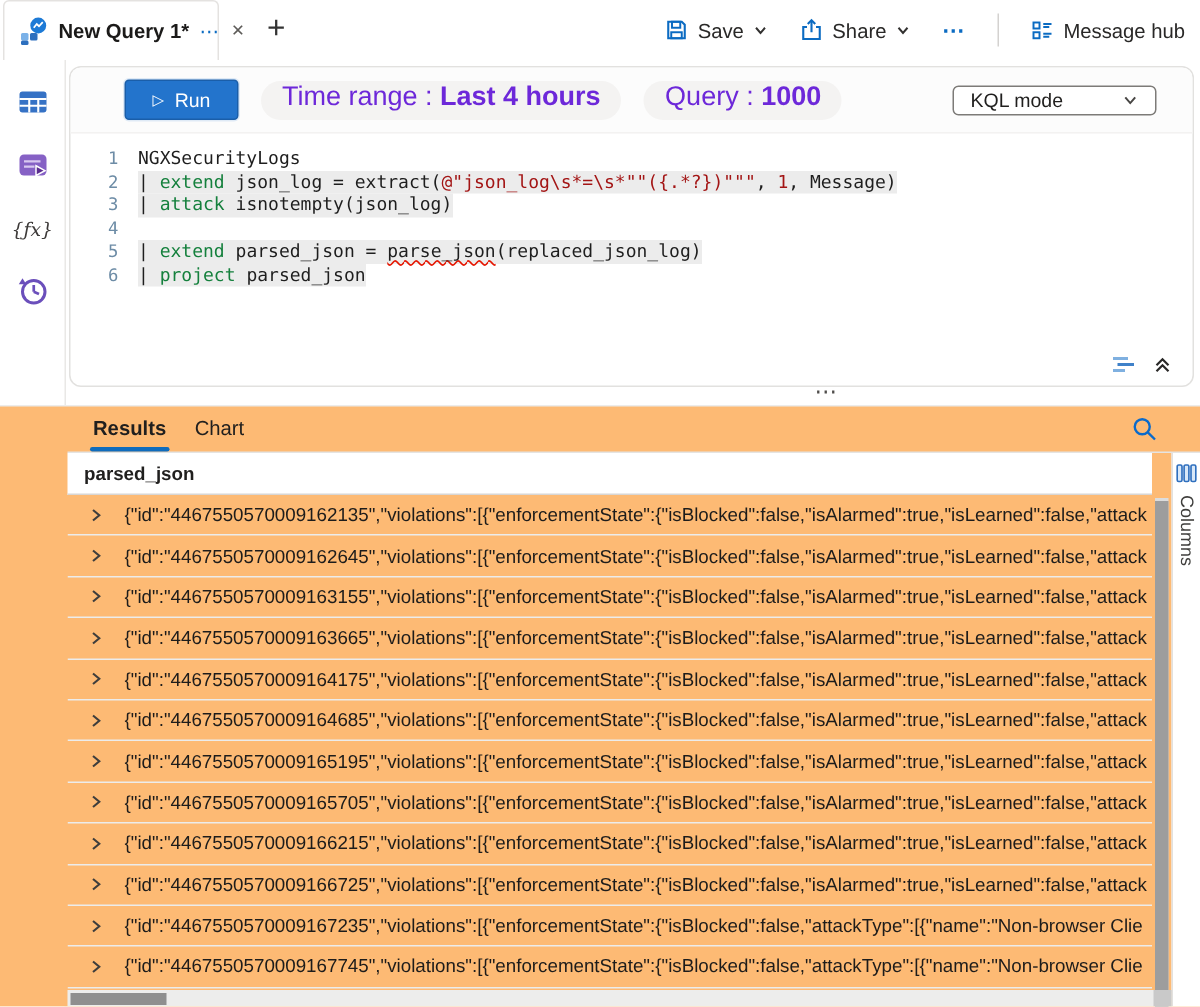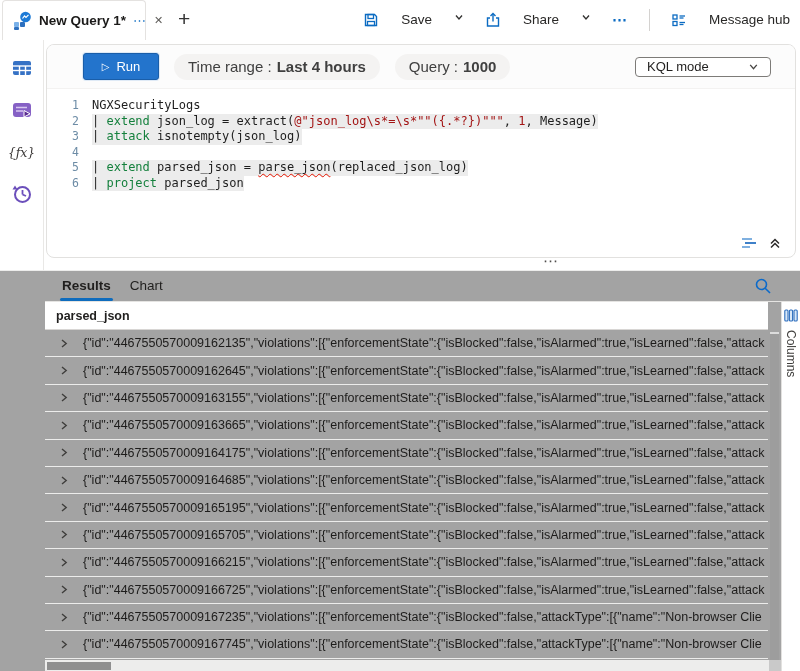--- a/index.html
+++ b/index.html
@@ -9,61 +9,61 @@
   
   .topbar { position:absolute; left:0; top:0; width:800px; height:40px; background:#fff; }
   .doc-tab { position:absolute; left:2px; top:0; width:144px; height:40px; background:#fff;
     border:1px solid #e4e2e0; border-bottom:none; border-radius:4px 4px 0 0;
     display:flex; align-items:center; padding-left:9px; }
   .doc-tab .title { font-weight:bold; font-size:13.5px; margin-left:7px; color:#1b1a19; white-space:nowrap; }
   .tab-more { color:#0b6bc2; font-size:13px; margin-left:7px; letter-spacing:1px; cursor:pointer; }
   .tab-close { color:#5d5b58; font-size:11px; margin-left:7px; cursor:pointer; }
   .new-tab { position:absolute; left:178px; top:7px; font-size:21px; font-weight:300; color:#333; cursor:pointer; line-height:24px; }
   .top-actions { position:absolute; right:10px; top:0; height:40px; display:flex; align-items:center; gap:21px; }
-  .tb-btn { display:flex; gap:22px; font-size:13.5px; color:#292827; cursor:pointer; white-space:nowrap; }
+  .tb-btn { display:flex; align-items:center; gap:6px; font-size:13.5px; color:#292827; cursor:pointer; white-space:nowrap; }
   .tb-more { color:#0b6bc2; font-size:15px; font-weight:bold; letter-spacing:1px; cursor:pointer; }
   .v-div { width:1px; height:22px; background:#d4d2d0; }
 
   
   .leftrail { position:absolute; left:0; top:40px; width:44px; height:631px; border-right:1px solid #e9e8e6; background:#fff;
     display:flex; flex-direction:column; align-items:center; padding-top:16px; gap:18px; }
   .rail-icon { width:24px; height:24px; display:flex; align-items:center; justify-content:center; cursor:pointer; }
   .fx-text { font-size:12.5px; color:#3d3a39; font-family:"DejaVu Serif", serif; font-style:italic; }
 
   
   .editor-panel { position:absolute; left:46px; top:44px; width:750px; height:214px;
     border:1px solid #e2e1df; border-radius:8px; background:#fff; overflow:hidden; }
   .ed-toolbar { height:44px; background:#fcfcfc; display:flex; align-items:center; padding:0 12px; border-bottom:1px solid #f3f2f1; }
   .run-btn { margin-left:24px; height:27px; min-width:76px; background:#2374cc; border:1px solid #1a5ea9;
     box-shadow:0 0 0 1px #dfeaf6; border-radius:3px; color:#fff; font-size:13px;
     display:flex; align-items:center; justify-content:center; gap:7px; cursor:pointer; }
   .run-play { font-size:10px; }
-  .pill { margin-left:15px; height:26px; background:#f4f3f2; border-radius:13px; display:flex; align-items:center;
-    padding:0 14px; font-size:15px; color:#404040; cursor:pointer; white-space:nowrap; }
+  .pill { margin-left:15px; height:26px; background:#f4f3f2; border-radius:13px; display:flex; align-items:flex-start;
+    padding:0 14px; font-size:18px; color:#6d28d9; cursor:pointer; white-space:nowrap; }
   .pill b { margin-left:5px; }
   .mode-select { margin-left:auto; margin-right:12px; width:136px; height:20px; border:1px solid #7d7b78; border-radius:4px;
     display:flex; align-items:center; justify-content:space-between; padding:0 11px; font-size:13px; color:#201f1e; cursor:pointer; background:#fff; }
 
   .code-area { position:relative; padding-top:9px; font-family:"DejaVu Sans Mono", monospace; font-size:12px; }
   .code-line { display:flex; height:15.5px; line-height:15.5px; white-space:pre; }
   .code-line .ln { width:32px; text-align:right; color:#6d8ca6; flex:0 0 32px; font-size:11.5px; }
   .code-line .code { margin-left:13px; color:#1e1e1e; }
   .code-line .code.hl { background:#ececec; }
   .seg-k { color:#15803d; }
   .seg-s { color:#a31515; }
   .seg-num { color:#a31515; }
   .seg-w { text-decoration: underline wavy #e51400 1px; text-underline-offset:2px; }
   .ed-corner-icons { position:absolute; right:13px; bottom:6px; display:flex; align-items:center; gap:10px; }
 
   
   .splitter { position:absolute; left:0; top:256px; width:800px; height:14px; cursor:row-resize; }
   .splitter .dots { position:absolute; left:543px; top:-4px; font-size:15px; color:#4f4d4b; letter-spacing:1px; }
 
   
-  .results { position:absolute; left:0; top:270px; width:800px; height:401px; border-top:1px solid #ececeb; background:#a3a3a3; }
+  .results { position:absolute; left:0; top:270px; width:800px; height:401px; border-top:1px solid #ececeb; background:#fdba74; }
   .res-tabs { position:absolute; left:45px; top:0; right:0; height:31px; border-bottom:1px solid #e5e4e2; display:flex; align-items:flex-end; }
   .res-tab { position:relative; margin-left:15px; padding:0 2px 8px 2px; font-size:13.5px; cursor:pointer; color:#201f1e; }
   .res-tab.active { font-weight:bold; }
   .res-tab.active::after { content:""; position:absolute; left:0; right:0; bottom:0; height:3px; background:#0f6cbd; border-radius:2px; }
   .search-btn { position:absolute; right:28px; top:6px; cursor:pointer; }
 
   .col-header { position:absolute; left:45px; top:31px; right:32px; height:28px; display:flex; align-items:center;
     padding-left:11px; font-weight:bold; font-size:12.5px; border-bottom:1px solid #d8d6d4; background:#fff; }
 
   .grid { position:absolute; left:45px; top:59px; right:32px; bottom:11px; overflow:hidden; }

